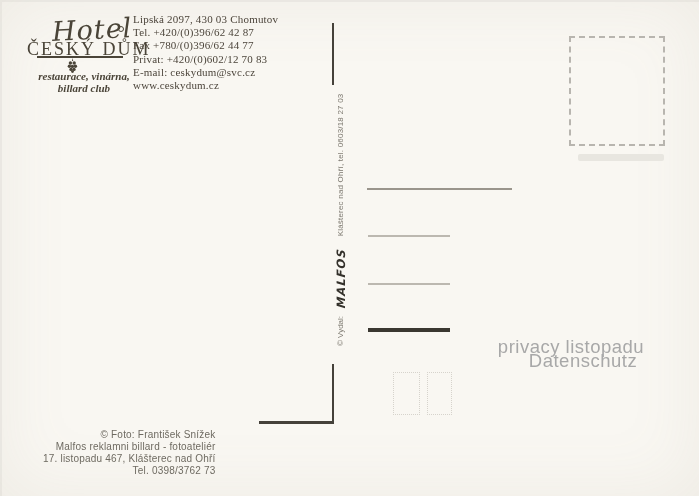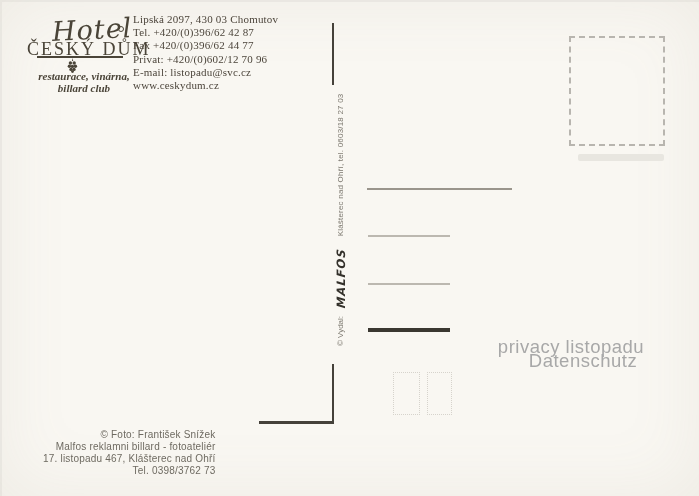--- a/index.html
+++ b/index.html
@@ -125,23 +125,23 @@
         </g>
       </svg>
     </span>
     <div class="tag tag1">restaurace, vinárna,</div>
     <div class="tag tag2">billard club</div>
   </div>
 
   <div class="contact">
     <div>Lipská 2097, 430 03 Chomutov</div>
     <div>Tel. +420/(0)396/62 42 87</div>
-    <div>Fax +420/(0)396/62 44 77</div>
-    <div>Privat: +420/(0)602/12 70 96</div>
-    <div>E-mail: listopadu@svc.cz</div>
+    <div>Fax +780/(0)396/62 44 77</div>
+    <div>Privat: +420/(0)602/12 70 83</div>
+    <div>E-mail: ceskydum@svc.cz</div>
     <div>www.ceskydum.cz</div>
   </div>
 
   <div class="div-top"></div>
   <div class="publisher">
     <span class="pre">© Vydal:</span>
     <span class="malfos">MALFOS</span>
     <span class="loc">Klášterec nad Ohří, tel. 0603/18 27 03</span>
   </div>
   <div class="div-bottom"></div>

